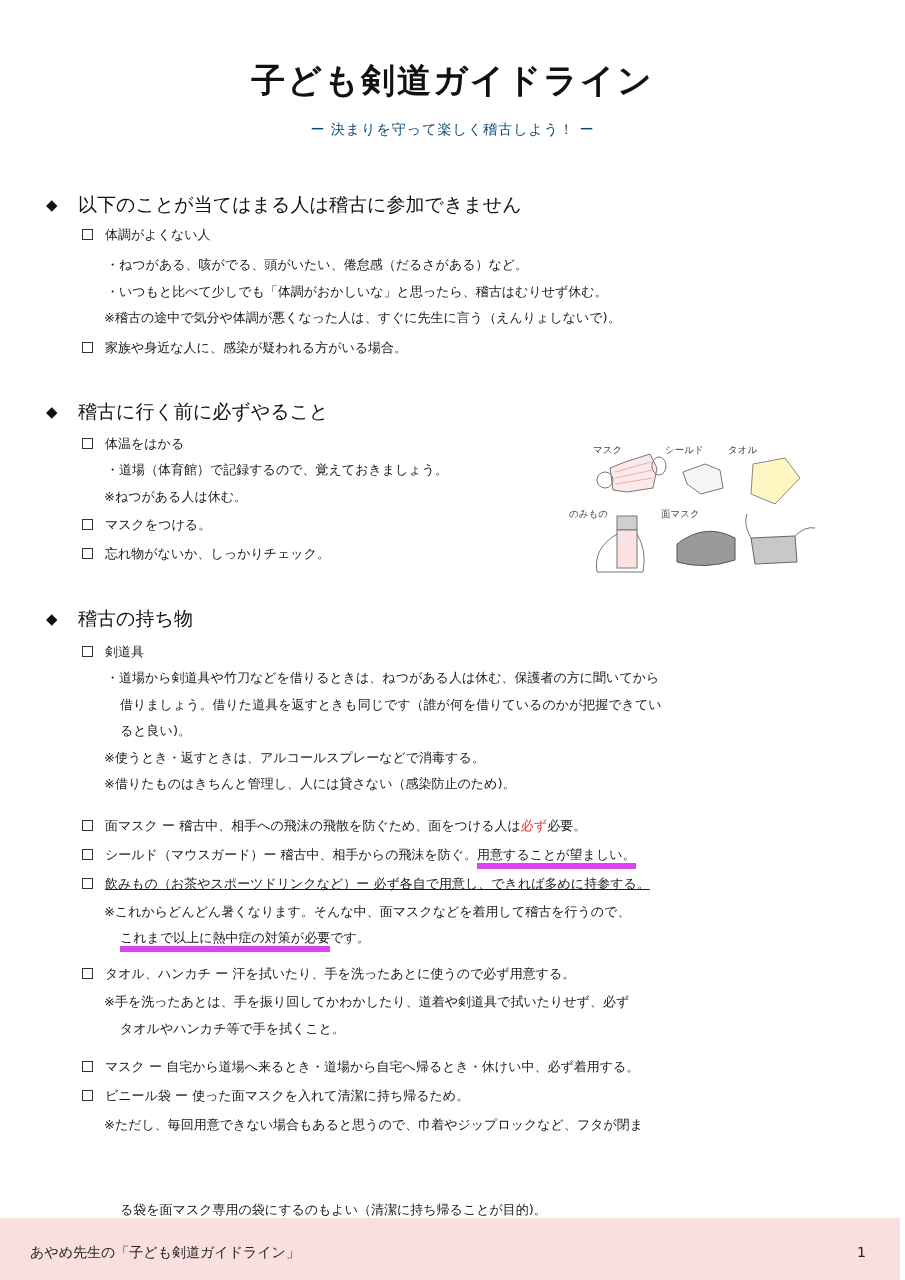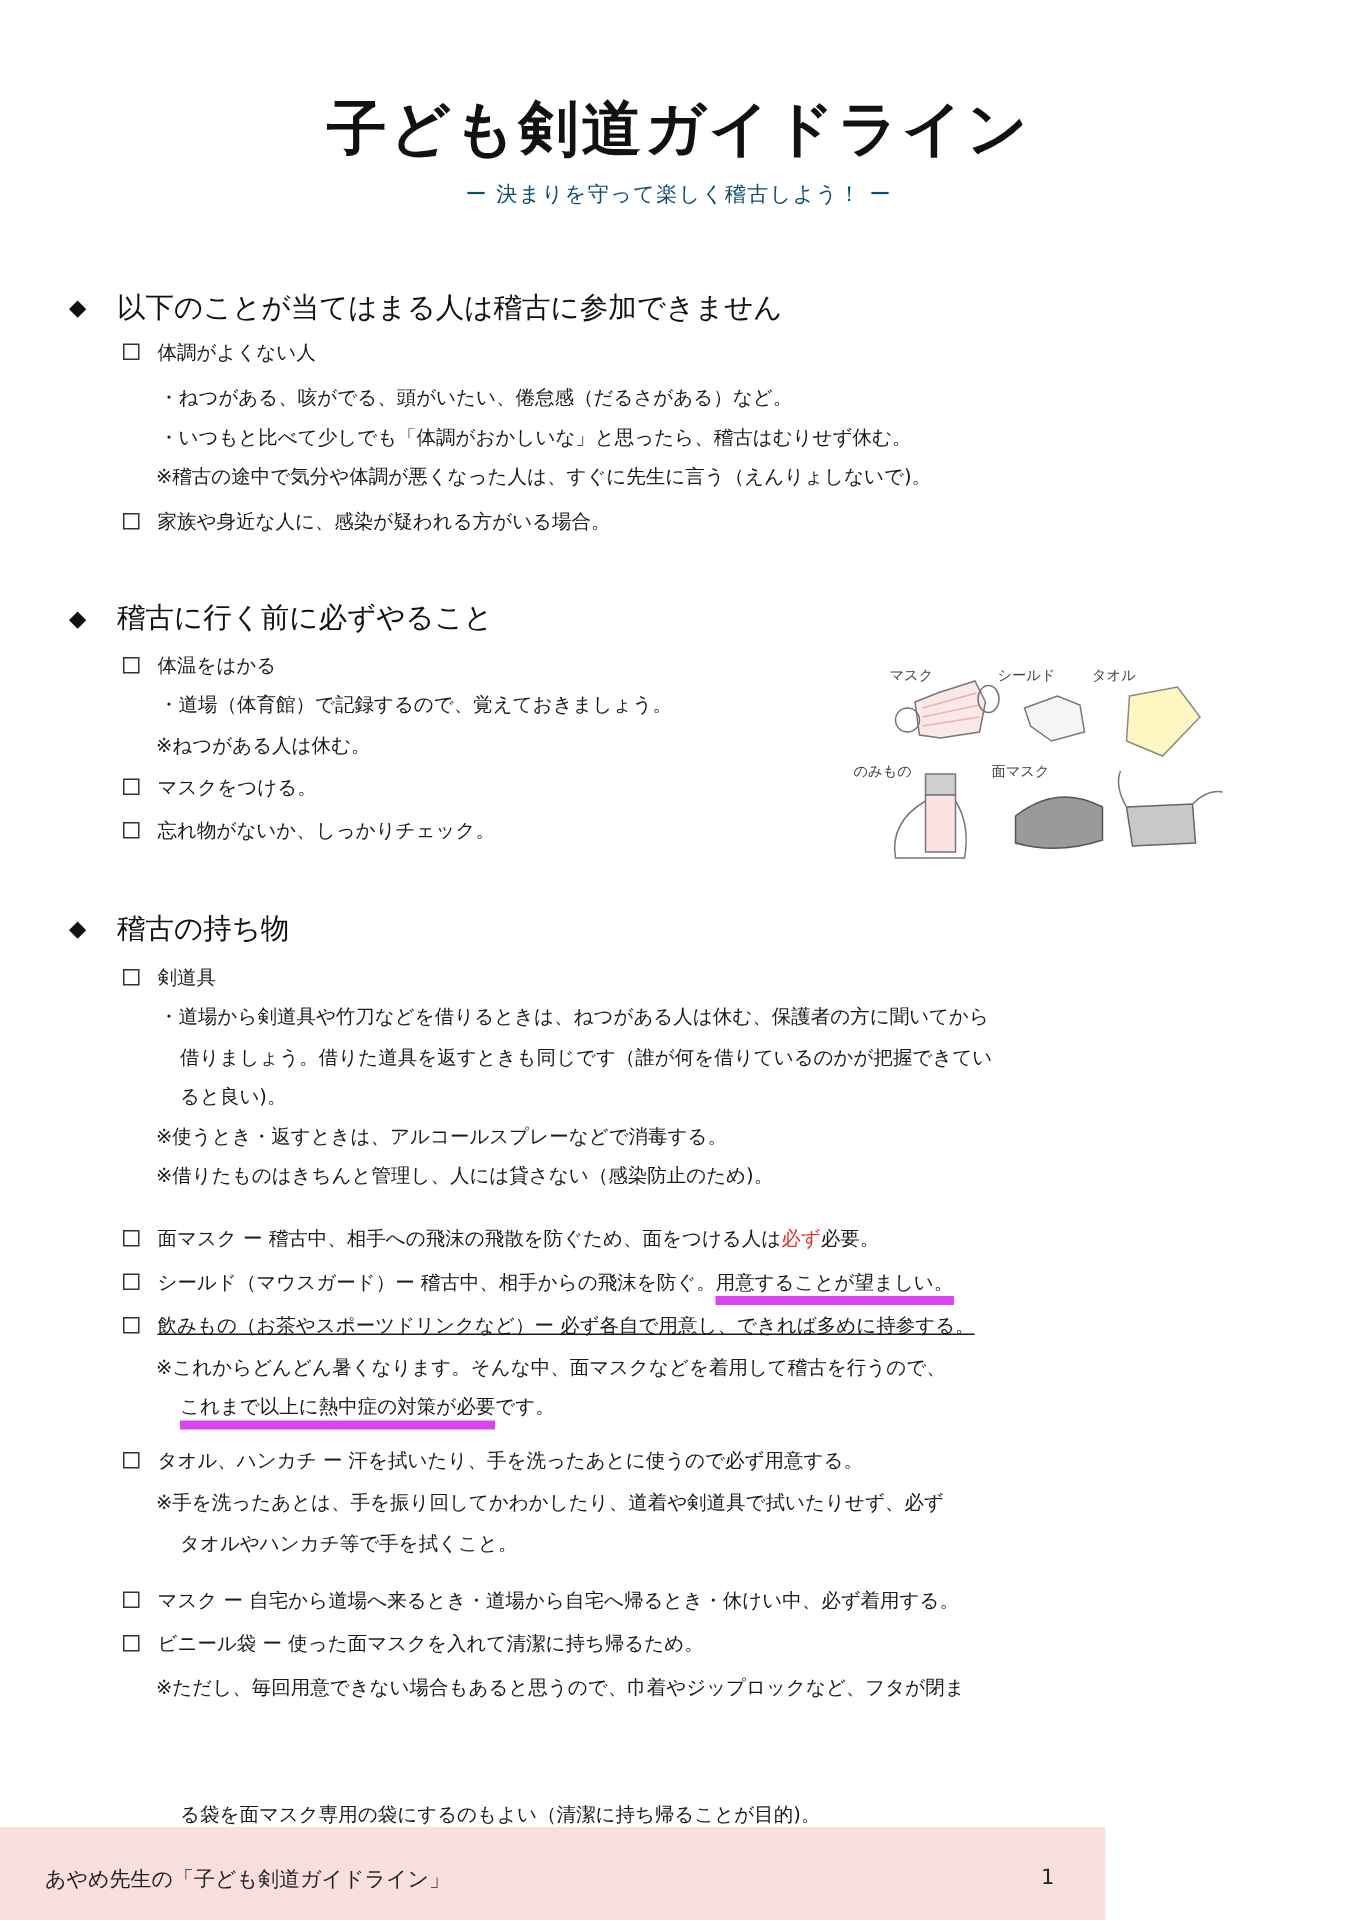--- a/index.html
+++ b/index.html
@@ -3,42 +3,42 @@
 <meta charset="utf-8">
 <style>
   html, body { margin: 0; padding: 0; }
   body {
     width: 905px; height: 1280px; position: relative; overflow: hidden;
     background: #ffffff; color: #1a1a1a;
     font-family: "DejaVu Sans", sans-serif;
   }
   .title {
     position: absolute; top: 58px; left: 0; width: 905px; text-align: center;
-    font-size: 40px; font-weight: bold; letter-spacing: 2px; color: #111;
+    font-size: 34px; font-weight: bold; letter-spacing: 2px; color: #111;
   }
   .subtitle {
     position: absolute; top: 121px; left: 0; width: 905px; text-align: center;
     font-size: 14px; color: #0c4a6e; letter-spacing: 1px;
   }
   .section-head {
     position: absolute; left: 46px; font-size: 19px; color: #111;
     display: flex; align-items: center;
   }
   .diamond { width: 18px; font-size: 15px; margin-right: 14px; }
   .line { position: absolute; font-size: 13px; color: #1a1a1a; white-space: nowrap; }
   .cb {
     display: inline-block; width: 11px; height: 11px; border: 1.3px solid #333;
     margin-right: 12px; vertical-align: -1px; box-sizing: border-box;
   }
   .red { color: #e0322f; }
   .ul { border-bottom: 6px solid #d946ef; padding-bottom: 1px; text-align: center; }
   .illust { position: absolute; left: 565px; top: 438px; width: 255px; height: 140px; }
   .illust-label { position: absolute; font-size: 9.5px; color: #444; }
   .footer {
-    position: absolute; left: 0; top: 1218px; width: 737px; height: 62px;
+    position: absolute; left: 0; top: 1218px; width: 900px; height: 62px;
     background: #f9e0de;
   }
   .footer-text { position: absolute; left: 30px; top: 26px; font-size: 14px; color: #222; }
   .footer-page { position: absolute; right: 34px; top: 26px; font-size: 14px; color: #222; }
 </style>
 </head>
 <body>
 
 <div class="title">子ども剣道ガイドライン</div>
 <div class="subtitle">ー 決まりを守って楽しく稽古しよう！ ー</div>

